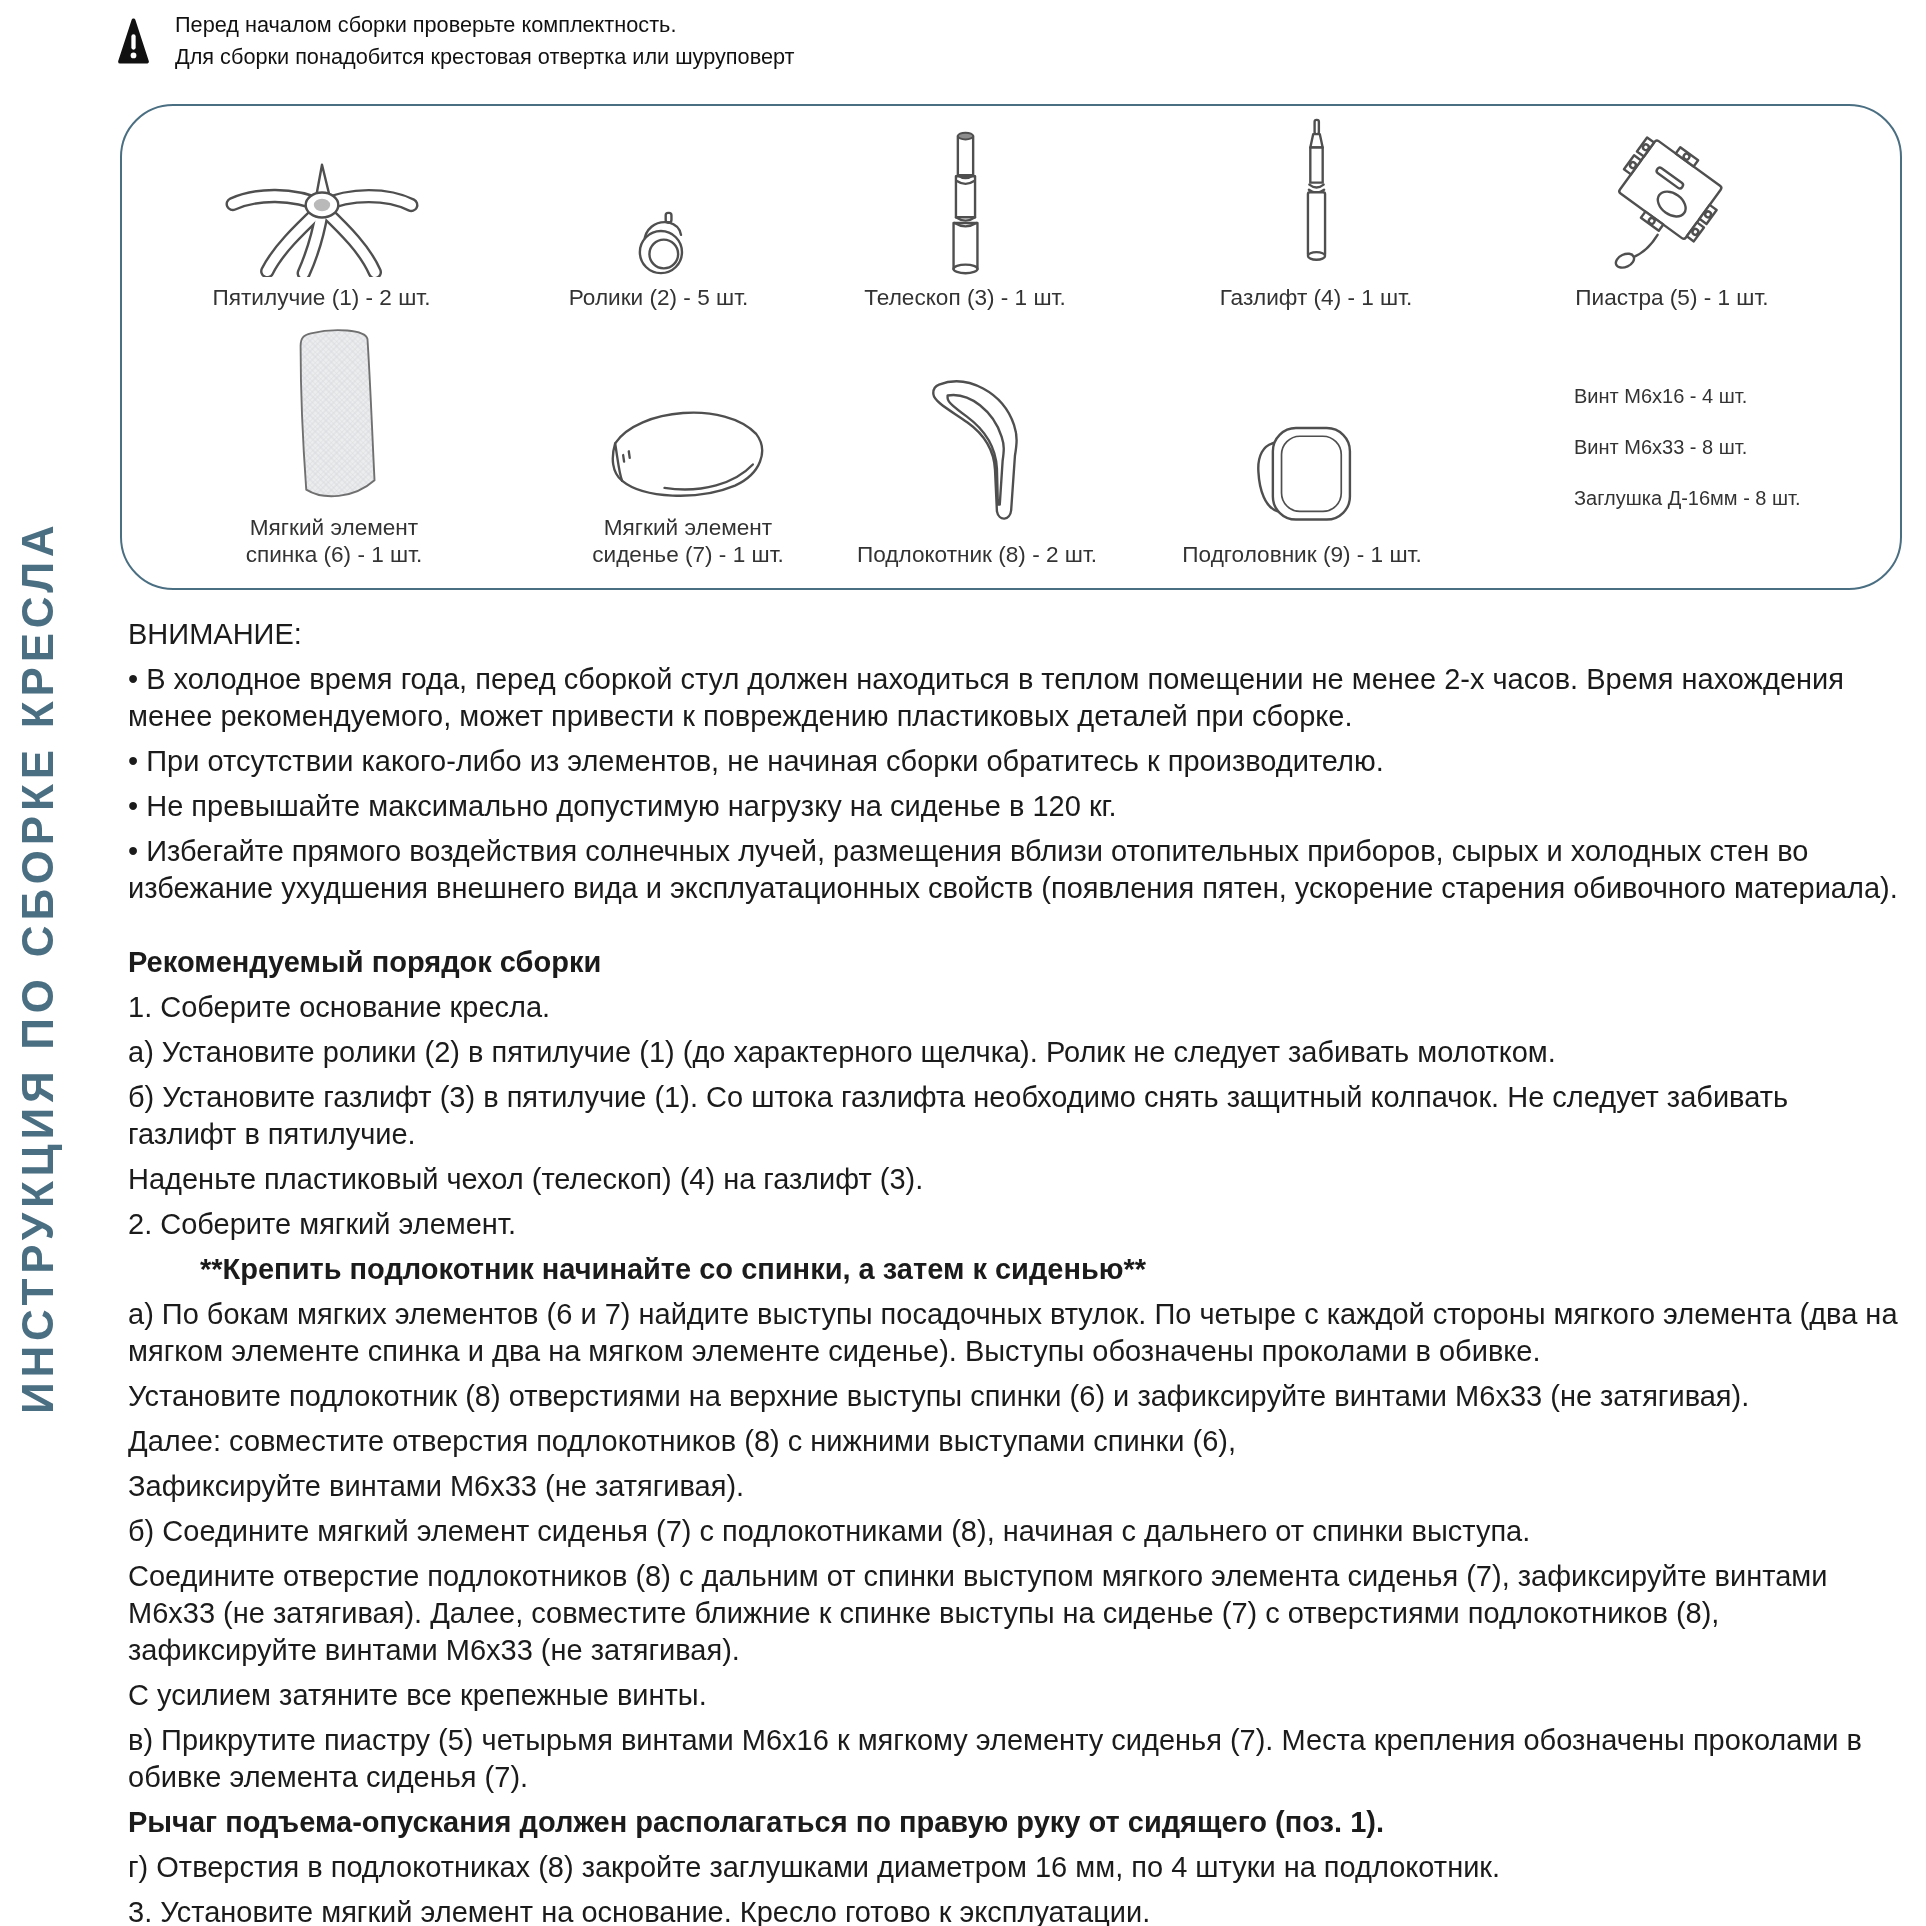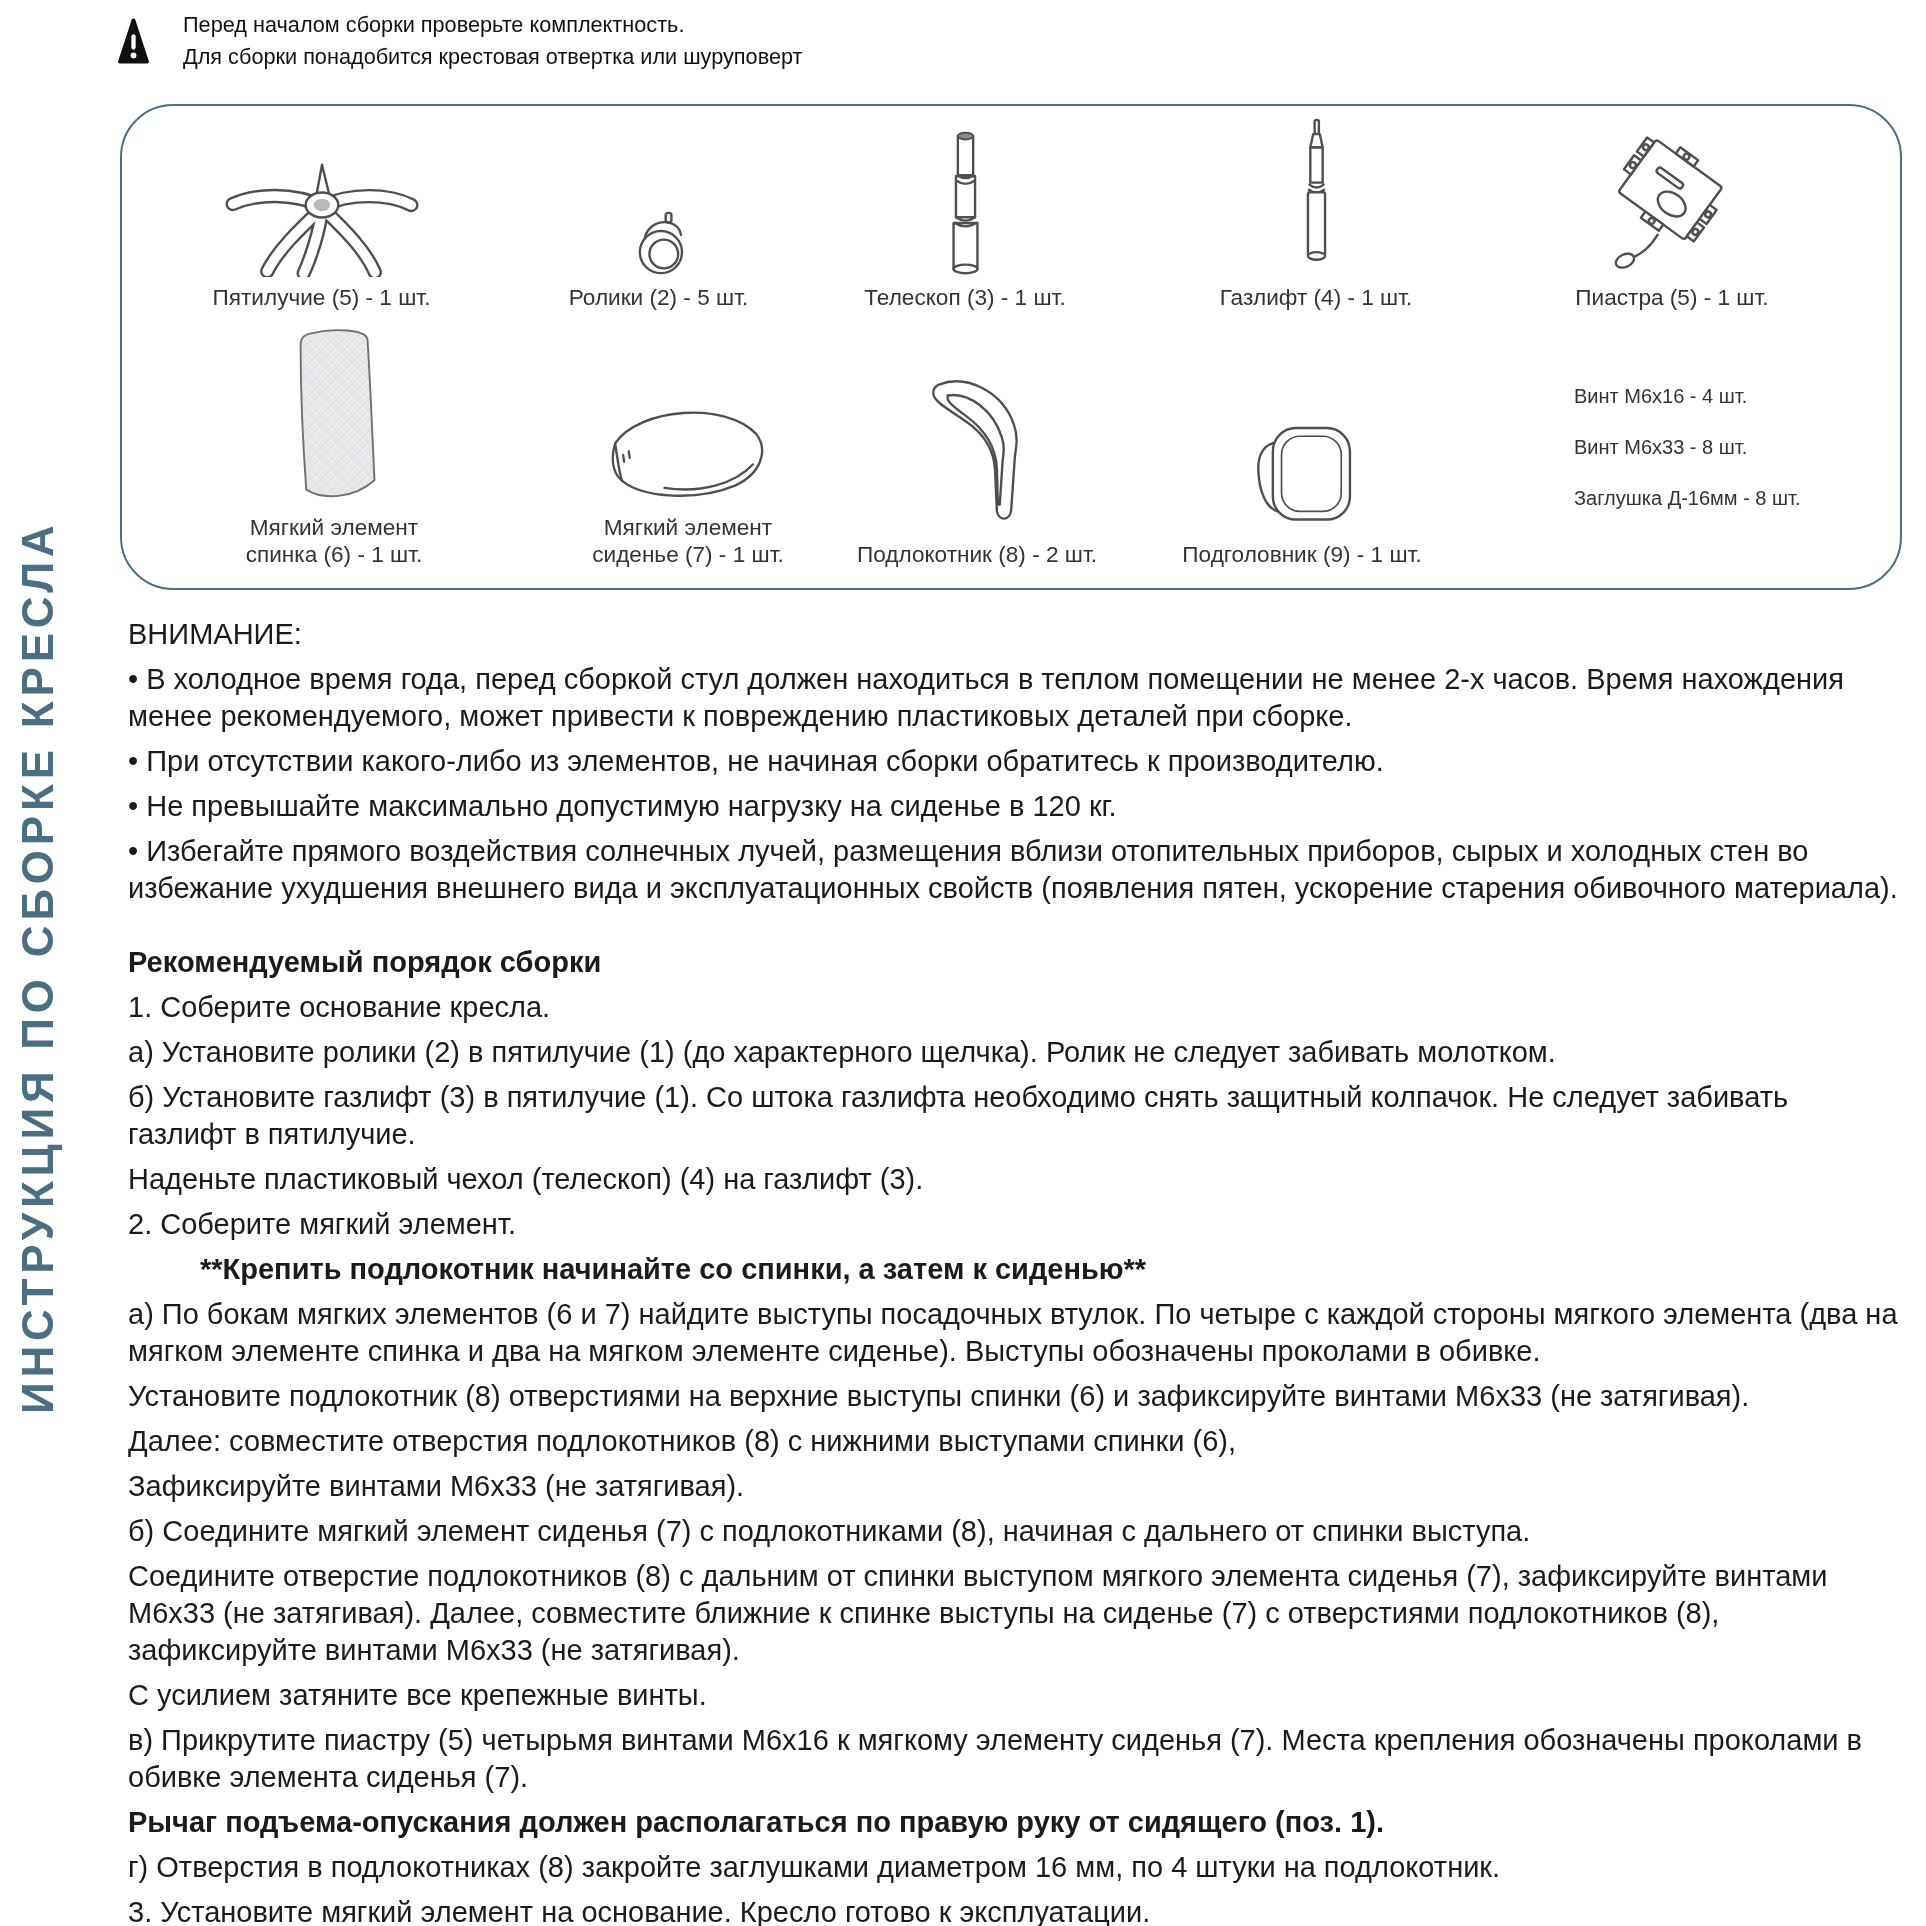--- a/index.html
+++ b/index.html
@@ -8,21 +8,21 @@
     font-family:"Liberation Sans",sans-serif;color:#1b1b1b;
   }
   
   .vertical-title{
     position:absolute;left:12.5px;top:308px;width:86px;height:1319px;
     writing-mode:vertical-rl;transform:rotate(180deg);
     font-size:44px;font-weight:bold;letter-spacing:4.8px;
     color:var(--accent,#4b6f82);text-align:center;white-space:nowrap;
   }
   
-  .warning{position:absolute;left:118px;top:8.7px;display:flex;align-items:center;gap:34px;}
+  .warning{position:absolute;left:118px;top:8.7px;display:flex;align-items:center;gap:26px;}
   .warning-text{font-size:21.7px;line-height:32px;color:#111;}
   
   .parts-box{
     position:absolute;left:120px;top:104px;width:1778px;height:482px;
     border:2.4px solid var(--accent,#4b6f82);border-radius:53px;background:#fff;
   }
   .part{
     position:absolute;display:flex;flex-direction:column;align-items:center;
     justify-content:flex-end;gap:6.7px;margin:0;
   }
@@ -75,21 +75,21 @@
           <path d="M210,102 C150,74 72,76 24,98"></path>
             <path d="M210,102 C270,74 348,76 396,100"></path>
           <path d="M204,112 C162,152 118,194 96,238"></path>
             <path d="M216,112 C258,152 300,194 320,240"></path>
           <path d="M210,114 C202,162 188,206 172,242"></path>
         </g>
         <polygon class="fw" points="210,16 196,92 228,90"></polygon>
         <ellipse class="fw" cx="210" cy="100" rx="34" ry="26"></ellipse>
         <ellipse cx="210" cy="100" rx="17" ry="13" fill="#b9b9b9"></ellipse>
       </svg>
-      <figcaption>Пятилучие (5) - 1 шт.</figcaption>
+      <figcaption>Пятилучие (1) - 2 шт.</figcaption>
     </figure>
 
     <figure class="part" style="left:450px;top:12px;width:173px;height:193px;">
       <svg width="58" height="67" viewBox="0 0 120 140">
         <rect class="fw" x="74" y="6" width="12" height="20" rx="5"></rect>
         <path class="ln" d="M80,26 C52,22 30,40 29,68"></path>
         <path class="ln" d="M80,26 C96,30 104,40 106,52"></path>
         <circle class="fw" cx="64" cy="88" r="44" stroke-width="6"></circle>
         <circle class="ln" cx="70" cy="92" r="30"></circle>
       </svg>

